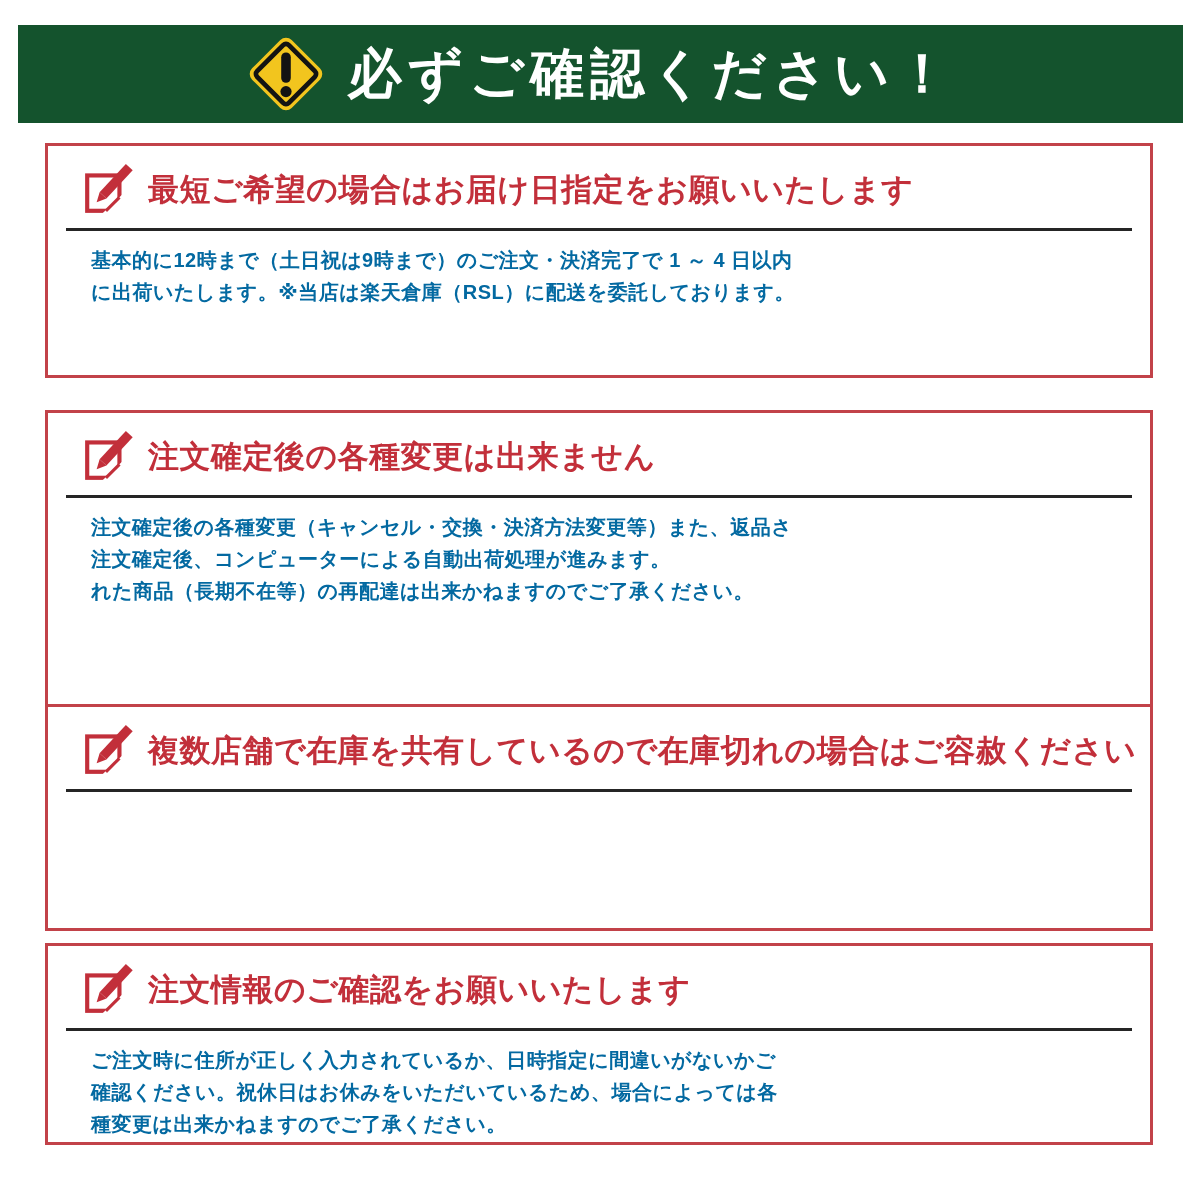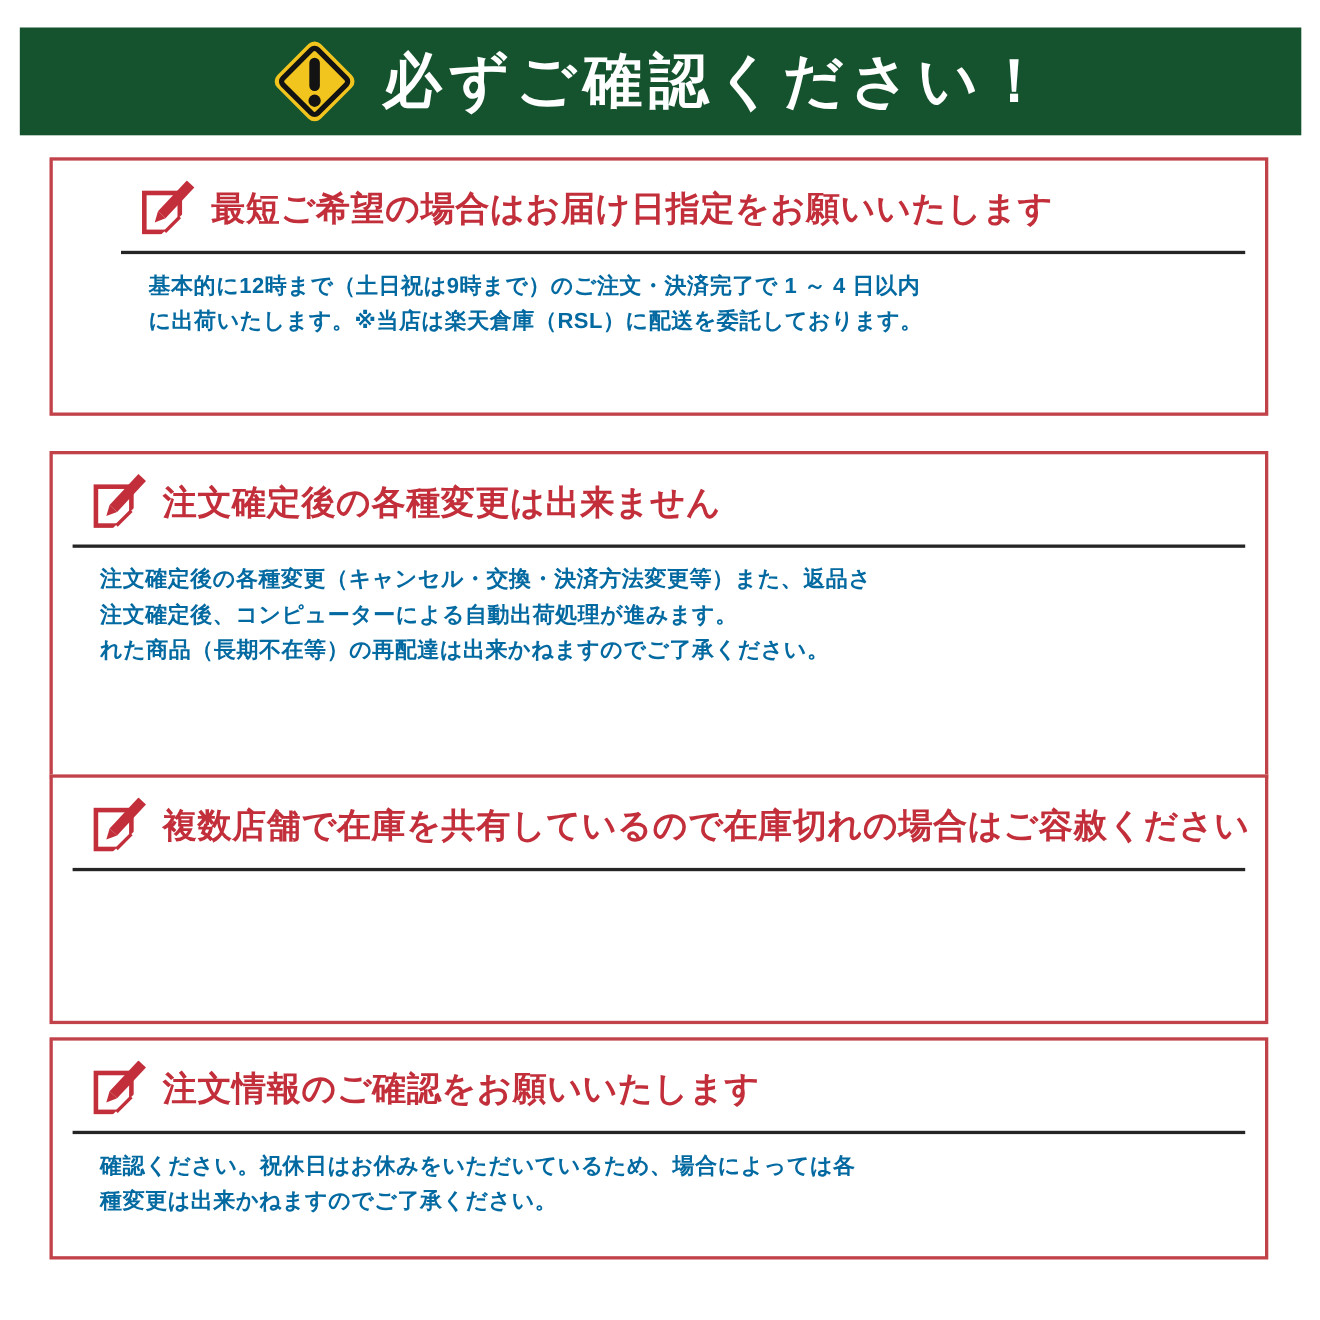--- a/index.html
+++ b/index.html
@@ -66,21 +66,21 @@
   .sec-body {
     margin: 13px 18px 0 43px;
     font-size: 20px;
     font-weight: 600;
     color: #0369a1;
     line-height: 1.6;
     letter-spacing: 0.5px;
   }
   .body-line { white-space: nowrap; }
 
-  #sec0 { top: 143px; height: 235px; padding-left: 44px; }
+  #sec0 { top: 143px; height: 235px; }
   #sec1 { top: 410px; height: 298px; }
   #sec2 { top: 704px; height: 227px; }
   #sec3 { top: 943px; height: 202px; }
 </style>
 </head>
 <body>
 
 <div class="banner">
   <svg class="warn-icon" viewBox="0 0 100 100" aria-hidden="true">
     <g transform="rotate(45 50 50)">
@@ -158,16 +158,17 @@
       <line x1="72" y1="64" x2="46" y2="90" stroke="currentColor" stroke-width="6"></line>
       <g transform="rotate(43 50 50)">
         <rect x="41" y="-10" width="18" height="74" fill="currentColor"></rect>
         <polygon points="41,64 59,64 50,82" fill="currentColor"></polygon>
       </g>
     </svg>
     <div class="sec-title">注文情報のご確認をお願いいたします</div>
   </div>
   <div class="divider"></div>
   <div class="sec-body">
+    <div class="body-line">ご注文時に住所が正しく入力されているか、日時指定に間違いがないかご</div>
     <div class="body-line">確認ください。祝休日はお休みをいただいているため、場合によっては各</div>
     <div class="body-line">種変更は出来かねますのでご了承ください。</div>
   </div>
 </div>
 
 </body></html>

